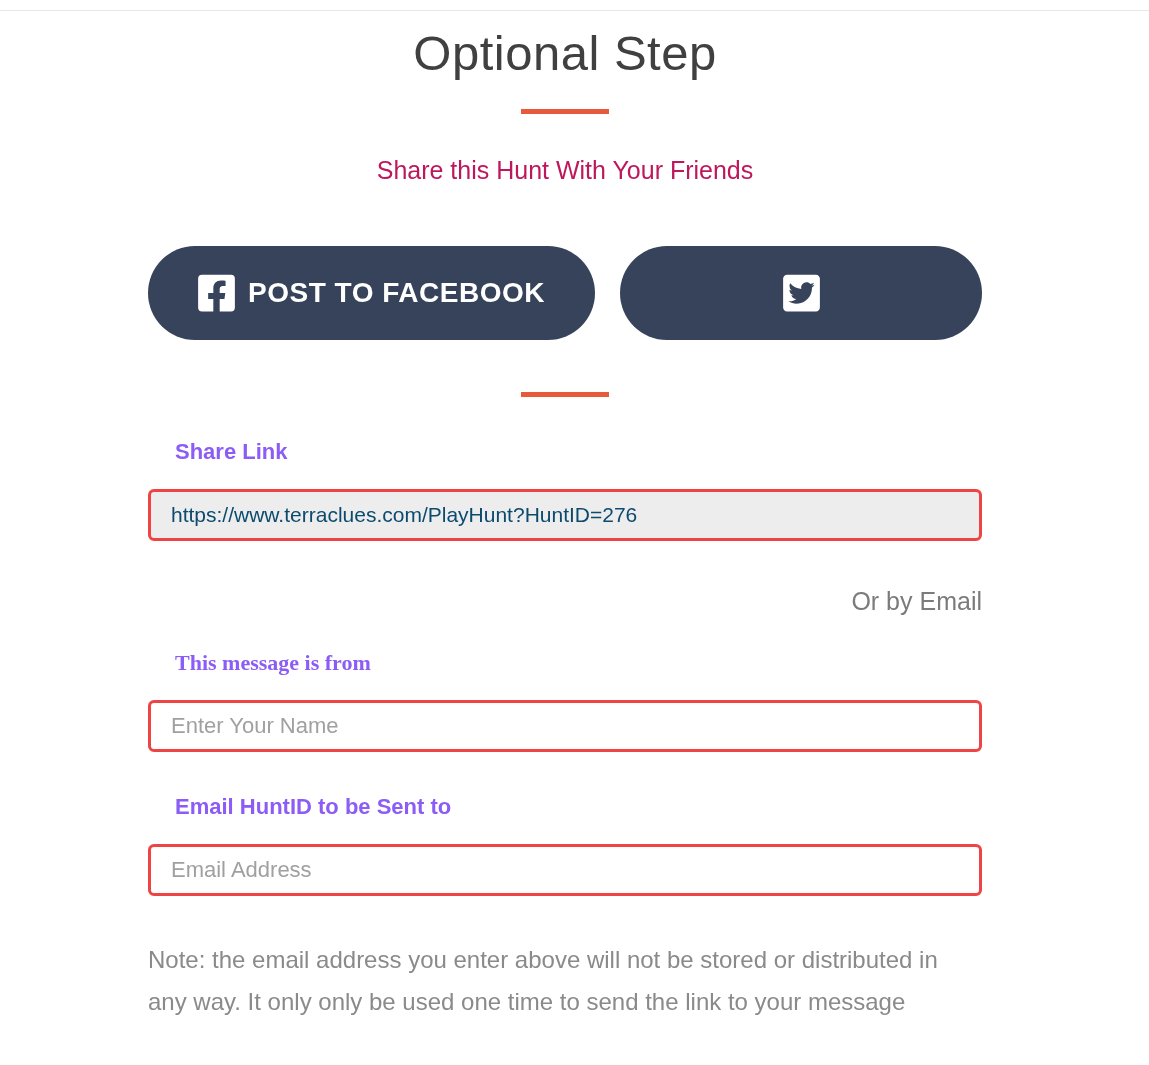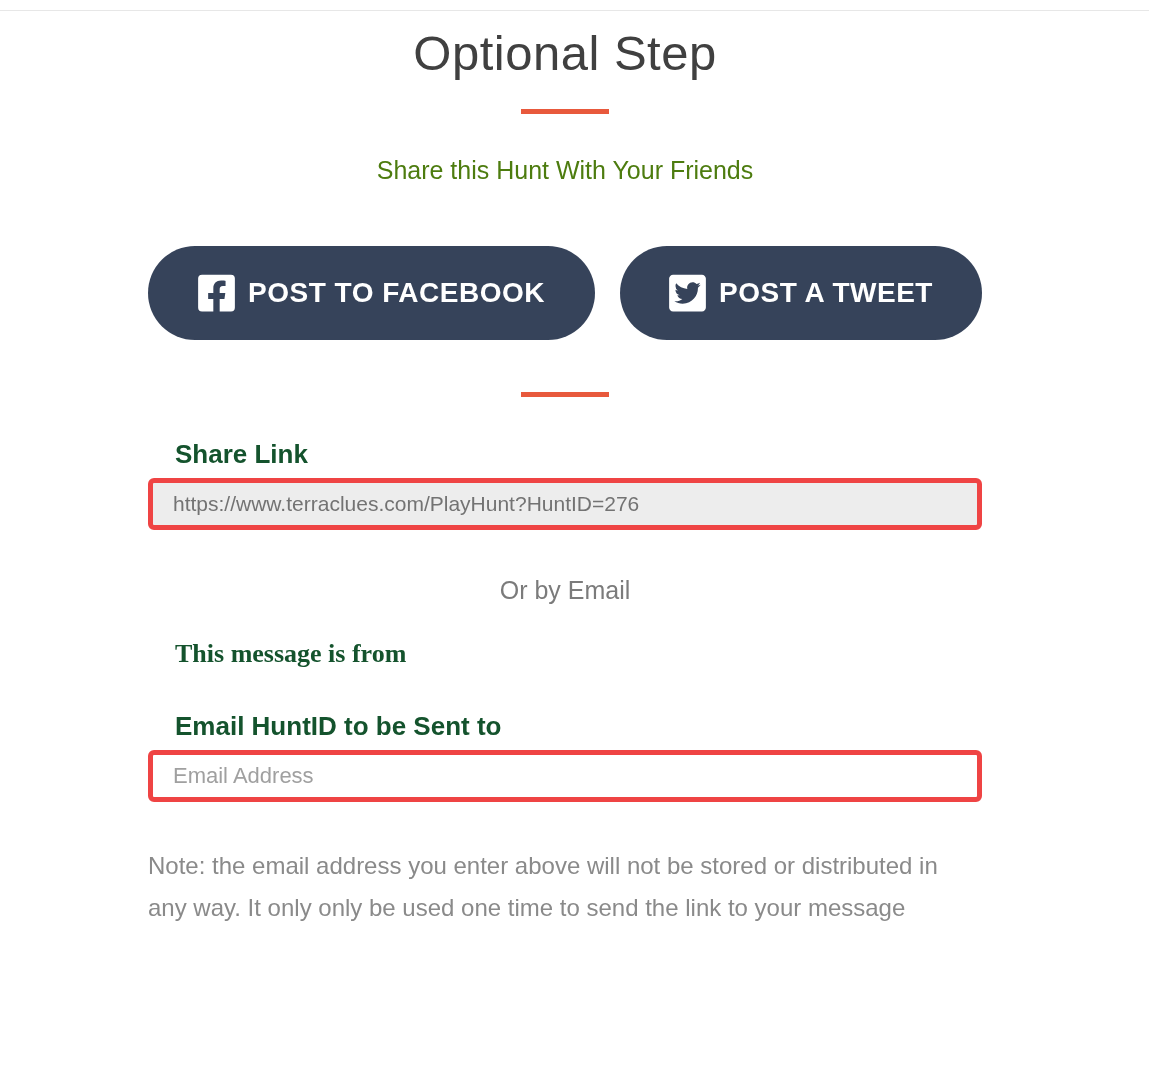--- a/index.html
+++ b/index.html
@@ -29,21 +29,21 @@
   }
   .accent-divider {
     width: 88px;
     height: 5px;
     background: #e8593c;
     margin: 28px auto 0 auto;
   }
   .accent-divider.second { margin-top: 52px; }
   .subtitle {
     text-align: center;
-    color: #4d7c0f;
+    color: #be185d;
     font-size: 25px;
     font-weight: 400;
     margin: 42px 0 0 0;
   }
   .btn-row {
     display: flex;
     gap: 25px;
     margin-top: 61px;
   }
   .share-btn {
@@ -61,44 +61,44 @@
     justify-content: center;
     gap: 13px;
     cursor: pointer;
     white-space: nowrap;
   }
   .share-btn.fb { width: 447px; }
   .share-btn.tw { width: 362px; }
   .share-btn .icon { display: flex; align-items: center; }
   .field-label {
     display: block;
-    font-size: 26px;
+    font-size: 22px;
     font-weight: bold;
-    color: #14532d;
+    color: #8b5cf6;
     margin: 42px 0 0 27px;
   }
   .field-label.tight { margin-top: 34px; font-family: Liberation Serif, serif; }
   .text-input {
     display: block;
     width: 100%;
     height: 52px;
-    margin-top: 8px;
-    border: 5px solid #ef4444;
+    margin-top: 24px;
+    border: 3px solid #ef4444;
     border-radius: 6px;
     font-family: inherit;
     font-size: 21px;
     padding: 0 20px;
-    color: #737373;
+    color: #0c4a6e;
     background: #ffffff;
     outline: none;
   }
   .text-input::placeholder { color: #a0a0a0; font-size: 22px; }
   .text-input.readonly { background: #ededed; }
   .or-email {
-    text-align: center;
+    text-align: right;
     color: #7b7b7b;
     font-size: 25px;
     font-weight: 400;
     margin: 46px 0 0 0;
   }
   .note {
     color: #8a8a8a;
     font-size: 24px;
     line-height: 42px;
     margin: 43px 0 35px 0;
@@ -127,31 +127,31 @@
       </span>
       <span>POST TO FACEBOOK</span>
     </button>
 
     <button class="share-btn tw">
       <span class="icon">
         <svg width="37" height="42" viewBox="0 0 448 512" aria-hidden="true">
           <path fill="#ffffff" d="M400 32H48C21.5 32 0 53.5 0 80v352c0 26.5 21.5 48 48 48h352c26.5 0 48-21.5 48-48V80c0-26.5-21.5-48-48-48zm-48.9 158.8c.2 2.8.2 5.7.2 8.5 0 86.7-66 186.6-186.6 186.6-37.2 0-71.7-10.8-100.7-29.4 5.3.6 10.4.8 15.8.8 30.7 0 58.9-10.4 81.4-28-28.8-.6-53-19.5-61.3-45.5 10.1 1.5 19.2 1.5 29.6-1.2-30-6.1-52.5-32.5-52.5-64.4v-.8c8.7 4.9 18.9 7.9 29.6 8.3a65.447 65.447 0 0 1-29.2-54.6c0-12.2 3.2-23.4 8.9-33.1 32.3 39.8 80.8 65.8 135.2 68.6-9.3-44.5 24-80.6 64-80.6 18.9 0 35.9 7.9 47.9 20.7 14.8-2.8 29-8.3 41.6-15.8-4.9 15.2-15.2 28-28.8 36.1 13.2-1.4 26-5.1 37.8-10.2-8.9 13.1-20.1 24.7-32.9 34z"></path>
         </svg>
       </span>
-      <span>POST A TWEET</span>
     </button>
   </div>
 
   <div class="accent-divider second"></div>
 
   <label class="field-label">Share Link</label>
   <input class="text-input readonly" readonly="" value="https://www.terraclues.com/PlayHunt?HuntID=276" style="">
 
   <h2 class="or-email">Or by Email</h2>
 
   <label class="field-label tight">This message is from</label>
+  <input class="text-input" type="text" placeholder="Enter Your Name" style="">
 
   <label class="field-label">Email HuntID to be Sent to</label>
   <input class="text-input" type="text" placeholder="Email Address" style="">
 
   <p class="note">Note: the email address you enter above will not be stored or distributed in any way. It only only be used one time to send the link to your message</p>
 
 </div>
 
 </body></html>

